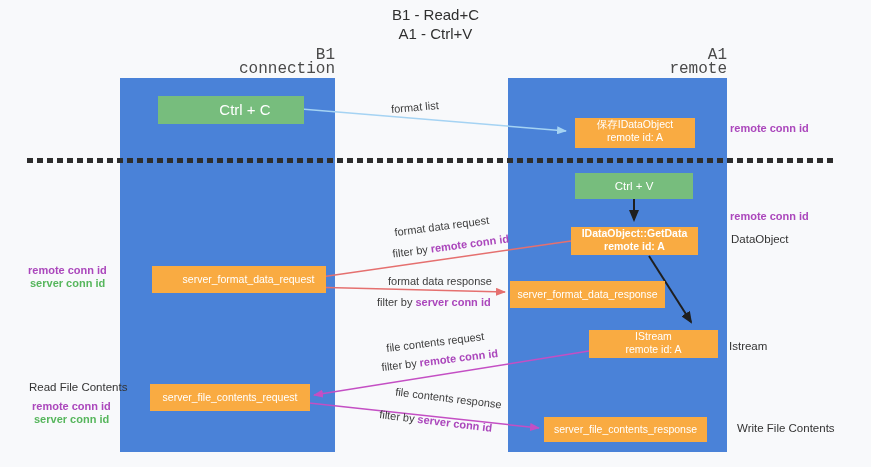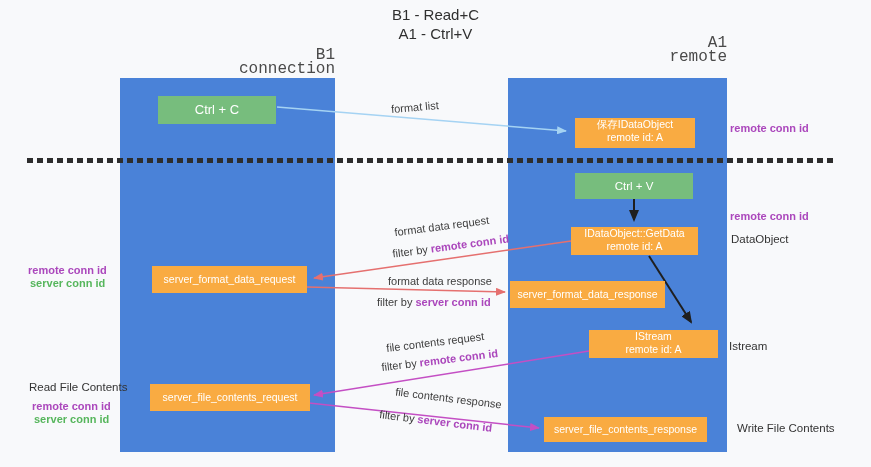--- a/index.html
+++ b/index.html
@@ -11,43 +11,43 @@
   }
   .abs { position:absolute; }
 
   
   .title { left:0; top:5px; width:871px; text-align:center;
            font-size:15px; line-height:19px; color:#2f2f2f; }
 
   
   .lane-header { text-align:right; font-size:16px; line-height:14px; color:#4a4a4a;font-family:Liberation Mono, monospace; }
   .lane-header-left  { left:120px; top:48px; width:215px; }
-  .lane-header-right { left:508px; top:36px; width:219px; }
+  .lane-header-right { left:508px; top:48px; width:219px; }
 
   
   .lane { background:#4a82d8; }
   .lane-left  { left:120px; top:78px; width:215px; height:374px; }
   .lane-right { left:508px; top:78px; width:219px; height:374px; }
 
   
   .dashed-line { left:27px; top:158px; width:806px; height:5px;
     background:repeating-linear-gradient(90deg,#2d2d2d 0 6px,transparent 6px 10px); }
 
   
   .node { position:absolute; color:#ffffff; text-align:center; white-space:nowrap; }
   .node.orange { background:#f9ab42; }
   .node.green  { background:#77bd7d; }
   .one-line { font-size:10.5px; }
   .two-line { font-size:10.5px; line-height:13px; padding-top:0; box-sizing:border-box; }
 
-  .n-ctrl-c  { left:158px; top:96px;  width:118px; height:28px; line-height:28px; font-size:13px; }
+  .n-ctrl-c  { left:158px; top:96px;  width:118px; height:28px; line-height:28px; font-size:15px;padding-left:28px; }
   .n-save    { left:575px; top:118px; width:120px; height:30px; }
   .n-ctrl-v  { left:575px; top:173px; width:118px; height:26px; line-height:26px; font-size:11.5px; }
-  .n-getdata { left:571px; top:227px; width:127px; height:28px; }
-  .n-freq    { left:152px; top:266px; width:155px; height:27px; line-height:27px; }
+  .n-getdata { left:571px; top:227px; width:127px; height:28px;font-weight:bold; }
+  .n-freq    { left:152px; top:266px; width:155px; height:27px; line-height:27px;padding-left:19px; }
   .n-fres    { left:510px; top:281px; width:155px; height:27px; line-height:27px; }
   .n-istream { left:589px; top:330px; width:129px; height:28px; }
   .n-creq    { left:150px; top:384px; width:160px; height:27px; line-height:27px; }
   .n-cres    { left:544px; top:417px; width:163px; height:25px; line-height:25px; }
 
   
   .flow { position:absolute; font-size:11px; color:#3d3d3d; white-space:nowrap; }
   .purple { color:#ab47bc; font-weight:bold; }
   .greent { color:#56b65c; font-weight:bold; }
   .filter-by { margin-right:3px; }

